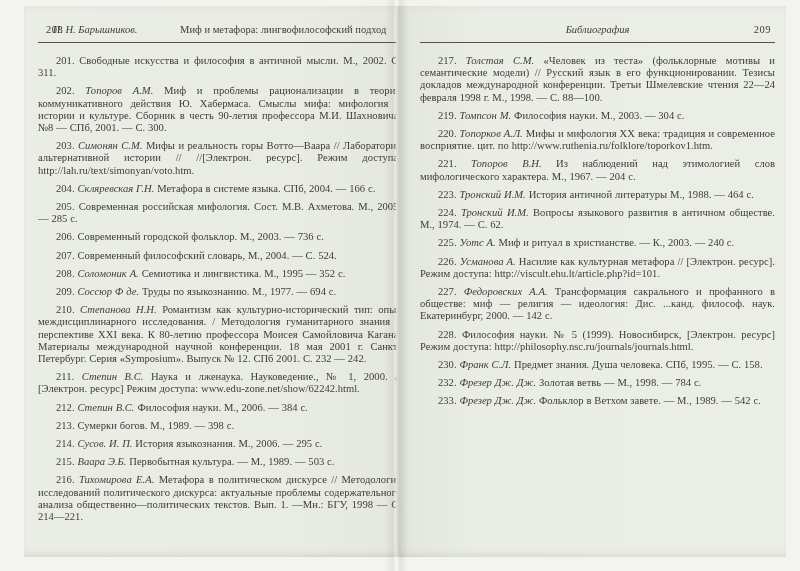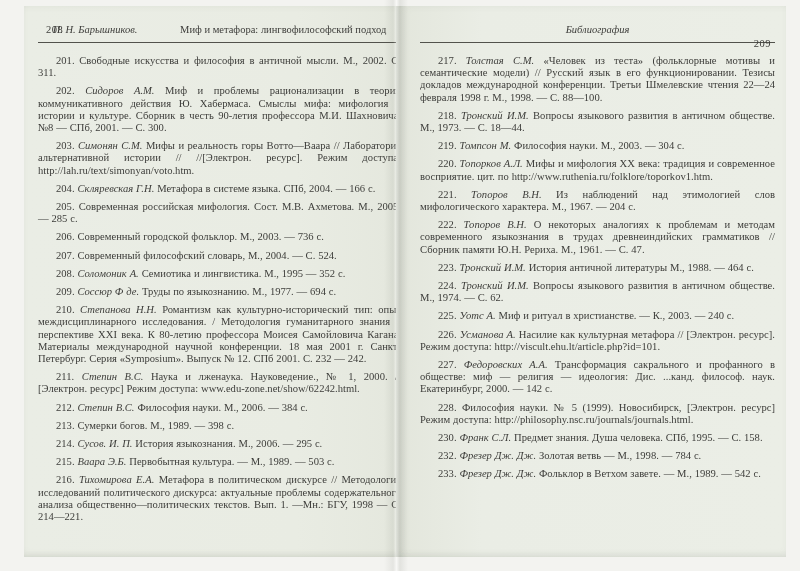--- a/index.html
+++ b/index.html
@@ -55,21 +55,21 @@
       rgba(0,0,0,0) 100%);
   }
   .page-header {
     position: relative;
     height: 15px;
     font-size: 10.5px;
     line-height: 15px;
     white-space: nowrap;
   }
   .page-header .pagenum-left  { position: absolute; left: 8px; top: 0; letter-spacing: 0.5px; }
-  .page-header .pagenum-right { position: absolute; right: 4px; top: 14px; letter-spacing: 0.5px; }
+  .page-header .pagenum-right { position: absolute; right: 4px; top: 0; letter-spacing: 0.5px; }
   .page-header .head-center {
     position: absolute;
     left: 0; right: 0;
     text-align: center;
     top: 0;
   }
   .page-header .head-author { font-style: italic; }
   .page-header .head-title  { font-style: normal; margin-left: 40px; }
   .page-right .page-header .head-center { font-style: italic; }
   .header-rule {
@@ -96,21 +96,21 @@
 <div class="spread">
 
   <div class="page page-left">
     <div class="page-header">
       <span class="pagenum-left">208</span>
       <span class="head-center"><span class="head-author">П. Н. Барышников.</span>&nbsp;<span class="head-title">Миф и метафора: лингвофилософский подход</span></span>
     </div>
     <hr class="header-rule">
     <div class="entries" id="entries-left">
         <p class="entry"><span>201.</span> <span>Свободные искусства и философия в античной мысли. М., 2002. С. 311.</span></p>
-        <p class="entry"><span>202.</span> <i class="author">Сидоров А.М.</i> <span>Миф и проблемы рационализации в теории коммуникативного действия Ю. Хабермаса. Смыслы мифа: мифология в истории и культуре. Сборник в честь 90-летия профессора М.И. Шахновича. №8 — СПб, 2001. — С. 300.</span></p>
+        <p class="entry"><span>202.</span> <i class="author">Топоров А.М.</i> <span>Миф и проблемы рационализации в теории коммуникативного действия Ю. Хабермаса. Смыслы мифа: мифология в истории и культуре. Сборник в честь 90-летия профессора М.И. Шахновича. №8 — СПб, 2001. — С. 300.</span></p>
         <p class="entry"><span>203.</span> <i class="author">Симонян С.М.</i> <span>Мифы и реальность горы Вотто—Ваара // Лаборатория альтернативной истории // //[Электрон. ресурс]. Режим доступа: http://lah.ru/text/simonyan/voto.htm.</span></p>
         <p class="entry"><span>204.</span> <i class="author">Скляревская Г.Н.</i> <span>Метафора в системе языка. СПб, 2004. — 166 с.</span></p>
         <p class="entry"><span>205.</span> <span>Современная российская мифология. Сост. М.В. Ахметова. М., 2005. — 285 с.</span></p>
         <p class="entry"><span>206.</span> <span>Современный городской фольклор. М., 2003. — 736 с.</span></p>
         <p class="entry"><span>207.</span> <span>Современный философский словарь, М., 2004. — С. 524.</span></p>
         <p class="entry"><span>208.</span> <i class="author">Соломоник А.</i> <span>Семиотика и лингвистика. М., 1995 — 352 с.</span></p>
         <p class="entry"><span>209.</span> <i class="author">Соссюр Ф де.</i> <span>Труды по языкознанию. М., 1977. — 694 с.</span></p>
         <p class="entry"><span>210.</span> <i class="author">Степанова Н.Н.</i> <span>Романтизм как культурно-исторический тип: опыт междисциплинарного исследования. / Методология гуманитарного знания в перспективе XXI века. К 80-летию профессора Моисея Самойловича Кагана. Материалы международной научной конференции. 18 мая 2001 г. Санкт-Петербург. Серия «Symposium». Выпуск № 12. СПб 2001. С. 232 — 242.</span></p>
         <p class="entry"><span>211.</span> <i class="author">Степин В.С.</i> <span>Наука и лженаука. Науковедение., № 1, 2000. // [Электрон. ресурс] Режим доступа: www.edu-zone.net/show/62242.html.</span></p>
         <p class="entry"><span>212.</span> <i class="author">Степин В.С.</i> <span>Философия науки. М., 2006. — 384 с.</span></p>
@@ -122,25 +122,23 @@
   </div>
 
   <div class="page page-right">
     <div class="page-header">
       <span class="head-center">Библиография</span>
       <span class="pagenum-right">209</span>
     </div>
     <hr class="header-rule">
     <div class="entries" id="entries-right">
         <p class="entry"><span>217.</span> <i class="author">Толстая С.М.</i> <span>«Человек из теста» (фольклорные мотивы и семантические модели) // Русский язык в его функционировании. Тезисы докладов международной конференции. Третьи Шмелевские чтения 22—24 февраля 1998 г. М., 1998. — С. 88—100.</span></p>
-        <p class="entry"><span>218.</span> <i class="author">Тронский И.М.</i> <span>Вопросы языкового развития в античном обществе. М., 1973. — С. 18—44.</span></p>
         <p class="entry"><span>219.</span> <i class="author">Томпсон М.</i> <span>Философия науки. М., 2003. — 304 с.</span></p>
         <p class="entry"><span>220.</span> <i class="author">Топорков А.Л.</i> <span>Мифы и мифология XX века: традиция и современное восприятие. цит. по http://www.ruthenia.ru/folklore/toporkov1.htm.</span></p>
         <p class="entry"><span>221.</span> <i class="author">Топоров В.Н.</i> <span>Из наблюдений над этимологией слов мифологического характера. М., 1967. — 204 с.</span></p>
-        <p class="entry"><span>222.</span> <i class="author">Топоров В.Н.</i> <span>О некоторых аналогиях к проблемам и методам современного языкознания в трудах древнеиндийских грамматиков // Сборник памяти Ю.Н. Рериха. М., 1961. — С. 47.</span></p>
         <p class="entry"><span>223.</span> <i class="author">Тронский И.М.</i> <span>История античной литературы М., 1988. — 464 с.</span></p>
         <p class="entry"><span>224.</span> <i class="author">Тронский И.М.</i> <span>Вопросы языкового развития в античном обществе. М., 1974. — С. 62.</span></p>
         <p class="entry"><span>225.</span> <i class="author">Уотс А.</i> <span>Миф и ритуал в христианстве. — К., 2003. — 240 с.</span></p>
         <p class="entry"><span>226.</span> <i class="author">Усманова А.</i> <span>Насилие как культурная метафора // [Электрон. ресурс]. Режим доступа: http://viscult.ehu.lt/article.php?id=101.</span></p>
         <p class="entry"><span>227.</span> <i class="author">Федоровских А.А.</i> <span>Трансформация сакрального и профанного в обществе: миф — религия — идеология: Дис. ...канд. философ. наук. Екатеринбург, 2000. — 142 с.</span></p>
         <p class="entry"><span>228.</span> <span>Философия науки. № 5 (1999). Новосибирск, [Электрон. ресурс] Режим доступа: http://philosophy.nsc.ru/journals/journals.html.</span></p>
         <p class="entry"><span>230.</span> <i class="author">Франк С.Л.</i> <span>Предмет знания. Душа человека. СПб, 1995. — С. 158.</span></p>
         <p class="entry"><span>232.</span> <i class="author">Фрезер Дж. Дж.</i> <span>Золотая ветвь — М., 1998. — 784 с.</span></p>
         <p class="entry"><span>233.</span> <i class="author">Фрезер Дж. Дж.</i> <span>Фольклор в Ветхом завете. — М., 1989. — 542 с.</span></p>
       </div>

